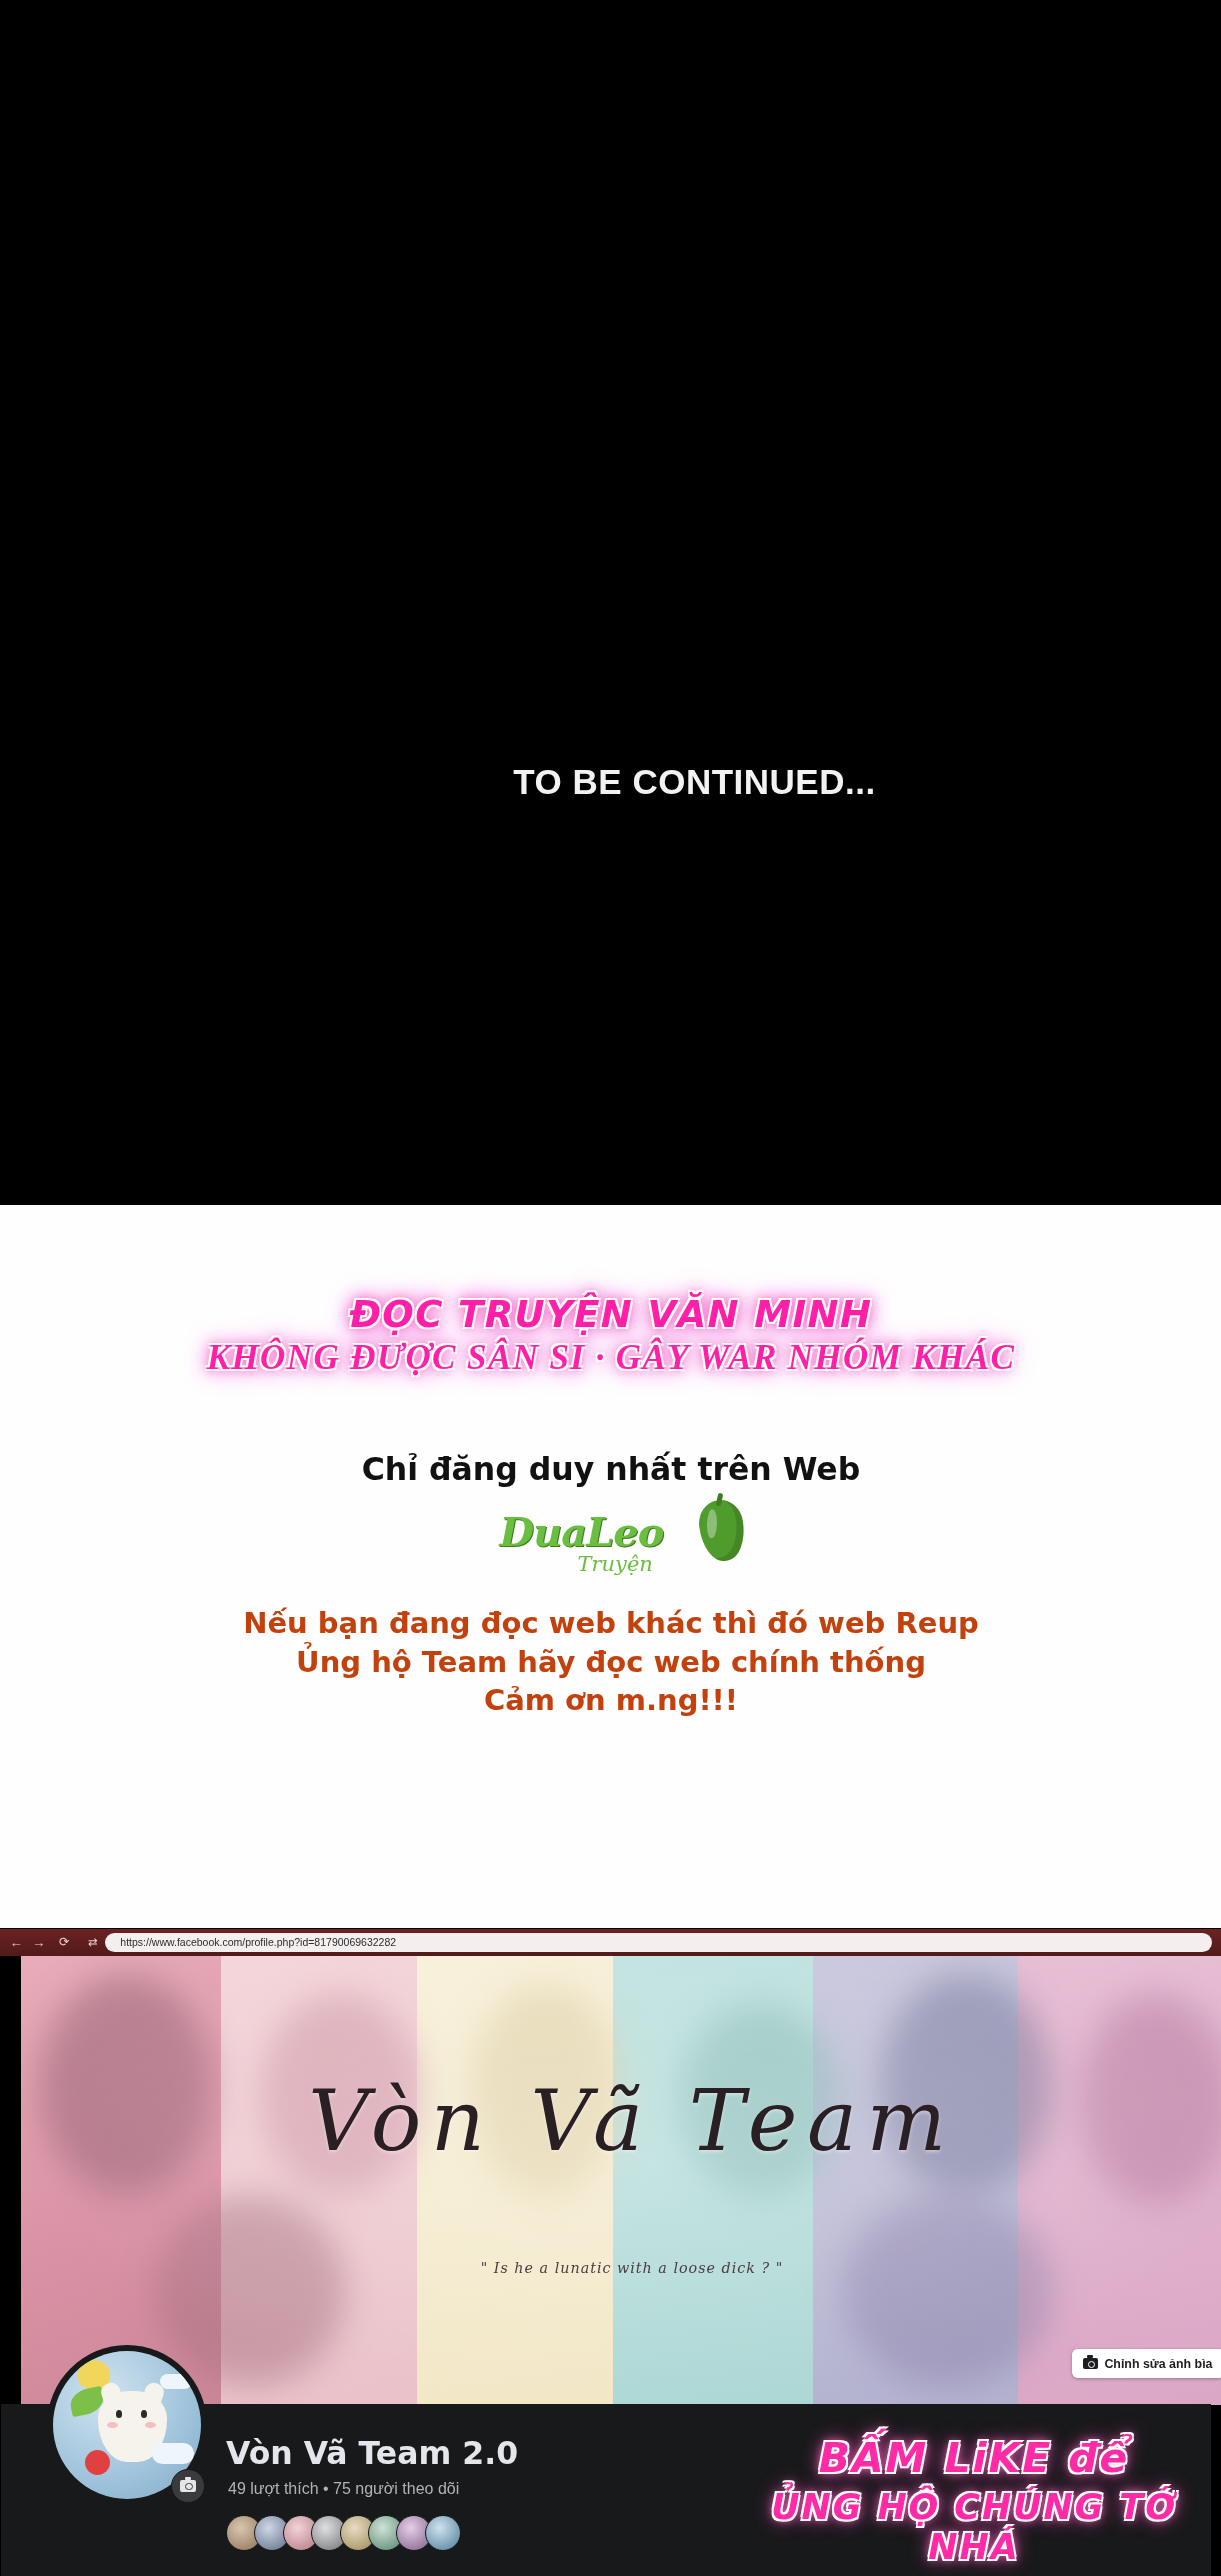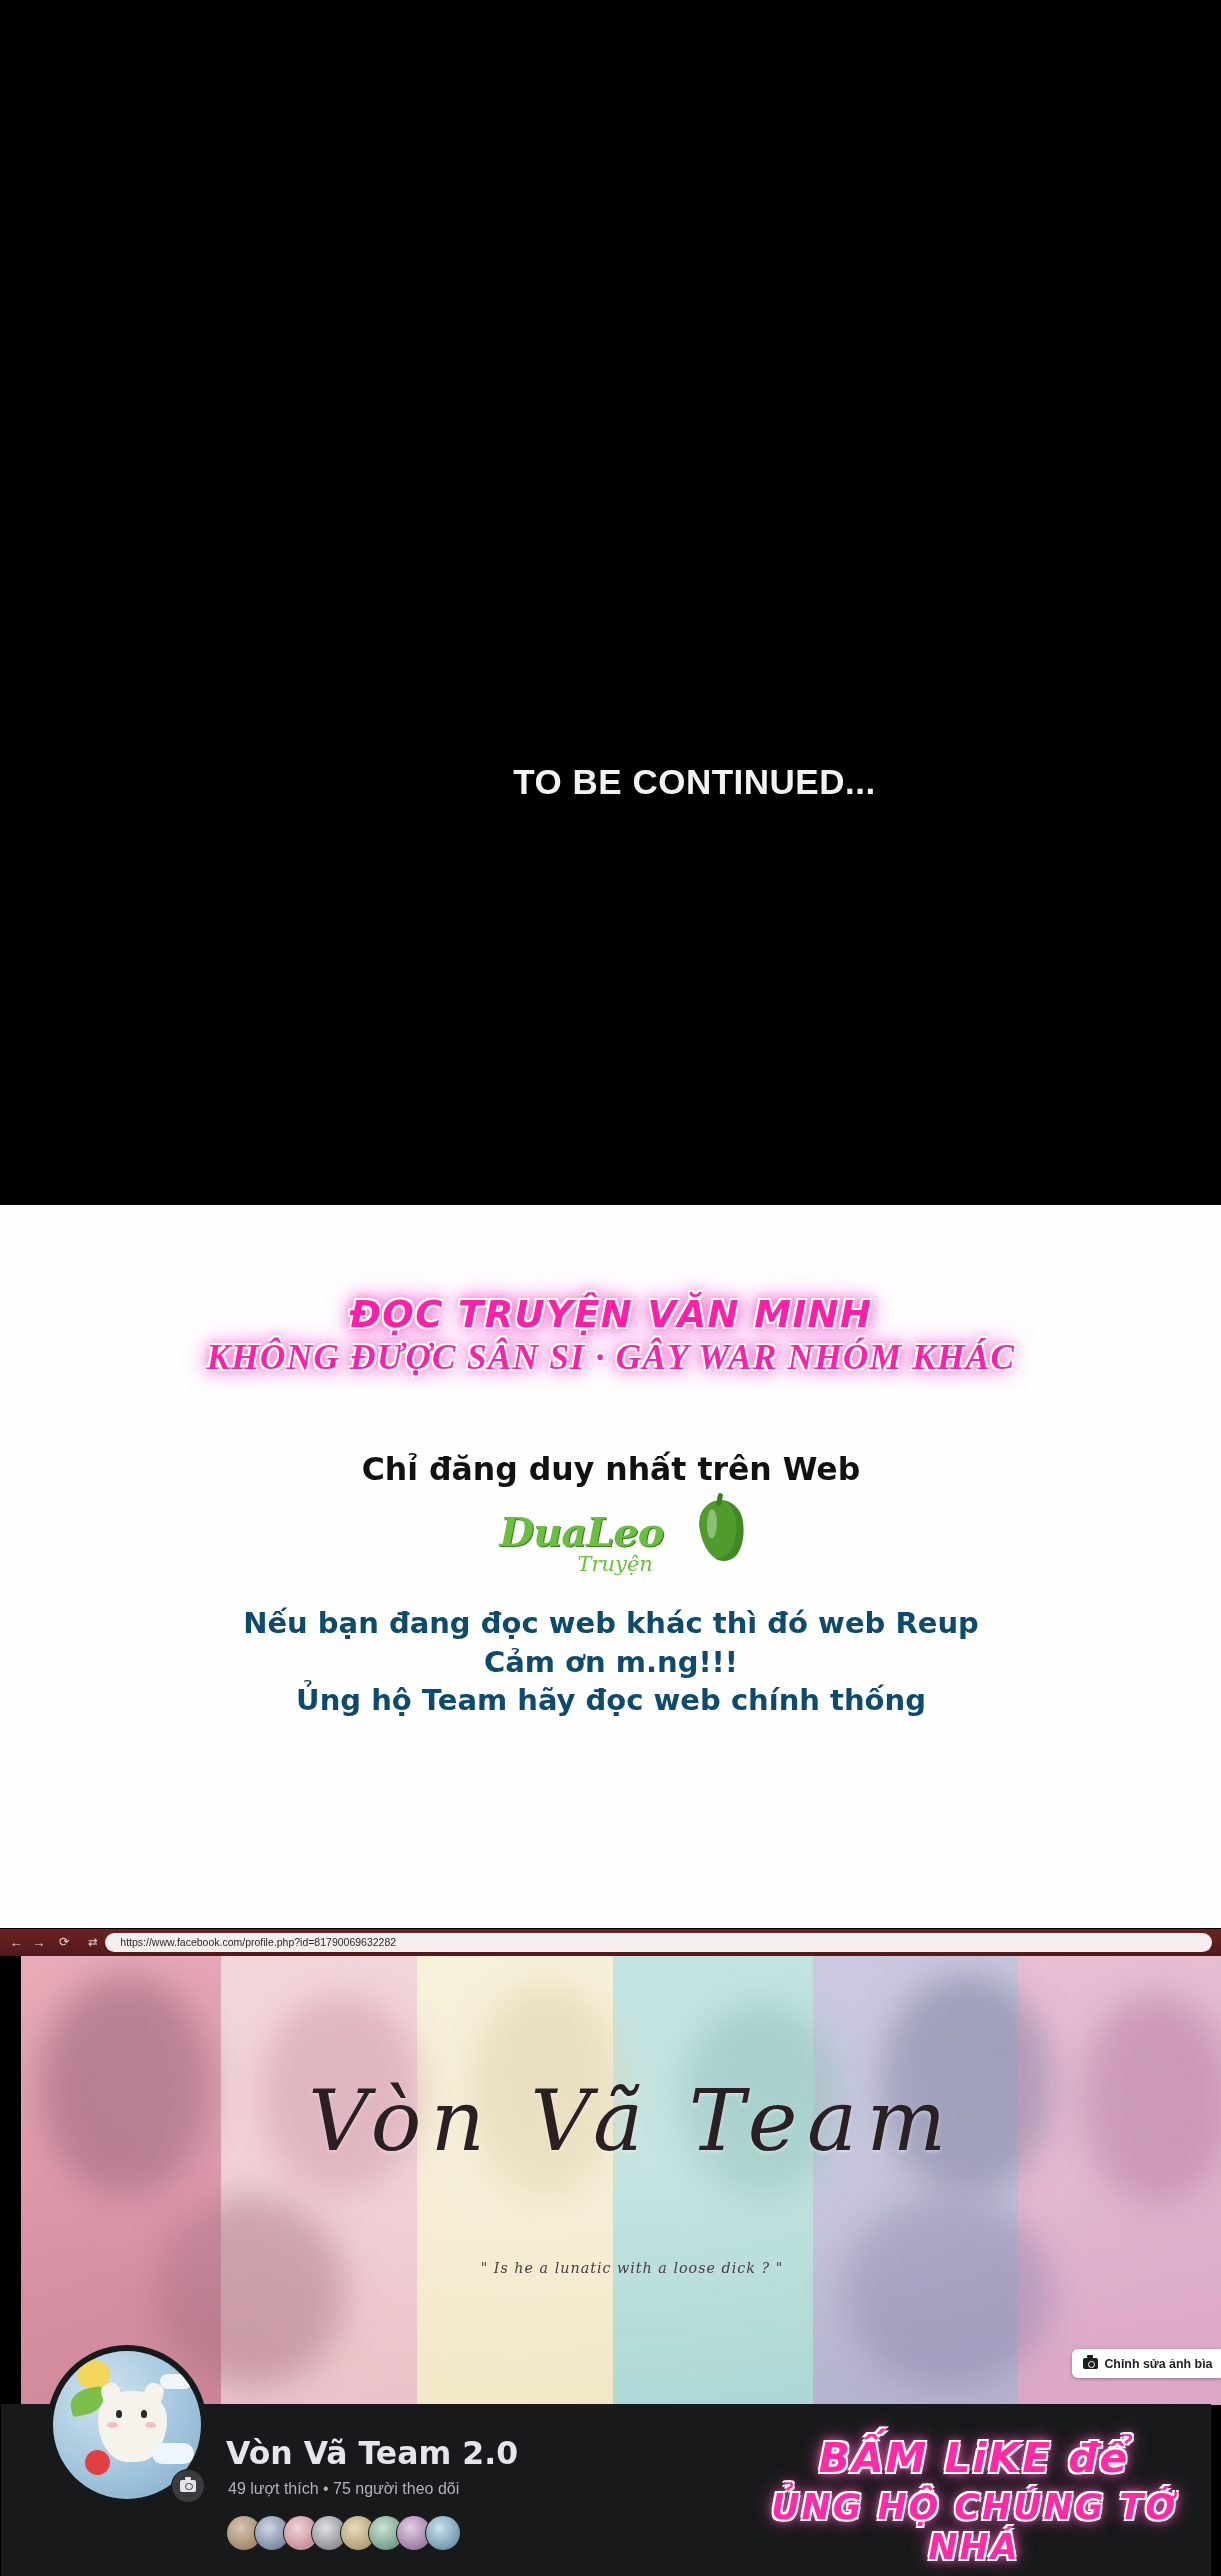--- a/index.html
+++ b/index.html
@@ -68,21 +68,21 @@
     background:rgba(255,255,255,0.35); border-radius:50%;
     transform:rotate(10deg);
   }
   .logo-leaf-stem {
     position:absolute; left:263px; top:-9.5px; width:4.8px; height:13.4px;
     background:#3f7d22; border-radius:2.9px; transform:rotate(12deg);
   }
 
   .red-lines { position:absolute; left:0; top:399px; width:1222px; text-align:center; }
   .red-lines div {
-    color:#0c4a6e; font-size:29px; font-weight:700; line-height:1.33;
+    color:#c2410c; font-size:29px; font-weight:700; line-height:1.33;
     font-family:"DejaVu Sans", sans-serif;
   }
 
   
   .browser { position:absolute; left:0; top:1929px; width:1222px; height:27px; background:#5b1d1d; }
   .browser .bgrad { position:absolute; inset:0; background:linear-gradient(180deg,#6b2222 0%,#521a1a 100%); }
   .nav-ico { position:absolute; top:6.7px; color:#e6cfcf; font-size:13.4px; line-height:13.4px; }
   .nav-back { left:9.5px; }
   .nav-fwd  { left:32px; }
   .nav-rel  { left:59px; font-size:12.4px; }
@@ -249,22 +249,22 @@
       <div class="logo-inner">
         <div class="logo-text">DuaLeo</div>
         <div class="logo-leaf"></div>
         <div class="logo-leaf-stem"></div>
         <div class="logo-sub">Truyện</div>
       </div>
     </div>
 
     <div class="red-lines">
       <div>Nếu bạn đang đọc web khác thì đó web Reup</div>
+      <div>Ủng hộ Team hãy đọc web chính thống</div>
       <div>Cảm ơn m.ng!!!</div>
-      <div>Ủng hộ Team hãy đọc web chính thống</div>
     </div>
   </div>
 
   <div class="browser">
     <div class="bgrad"></div>
     <div class="nav-ico nav-back">←</div>
     <div class="nav-ico nav-fwd">→</div>
     <div class="nav-ico nav-rel">⟳</div>
     <div class="nav-ico nav-tr">⇄</div>
     <div class="urlbar">

